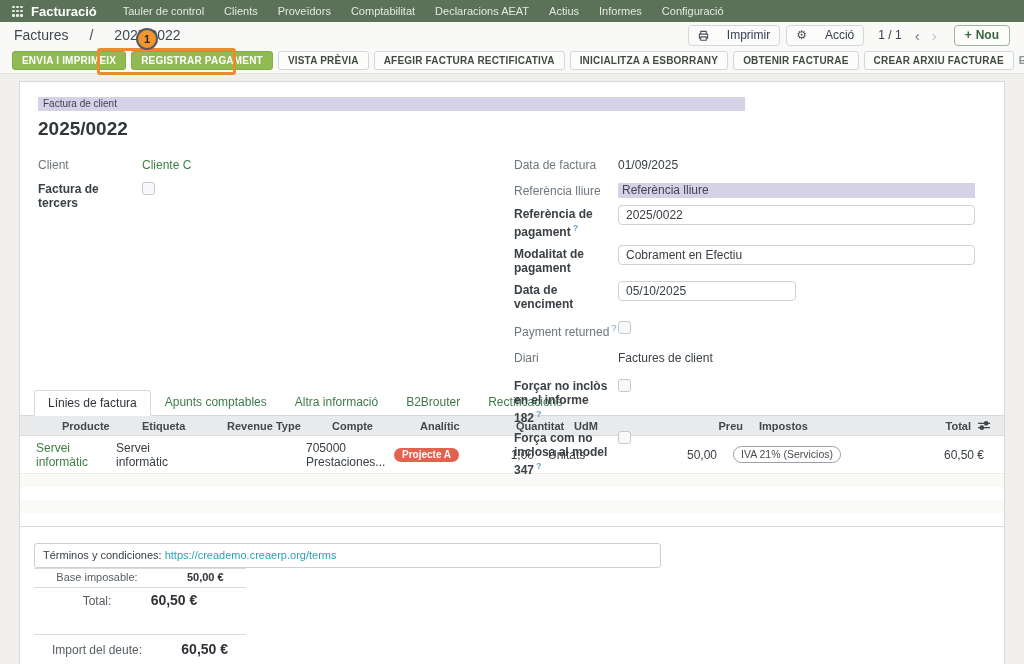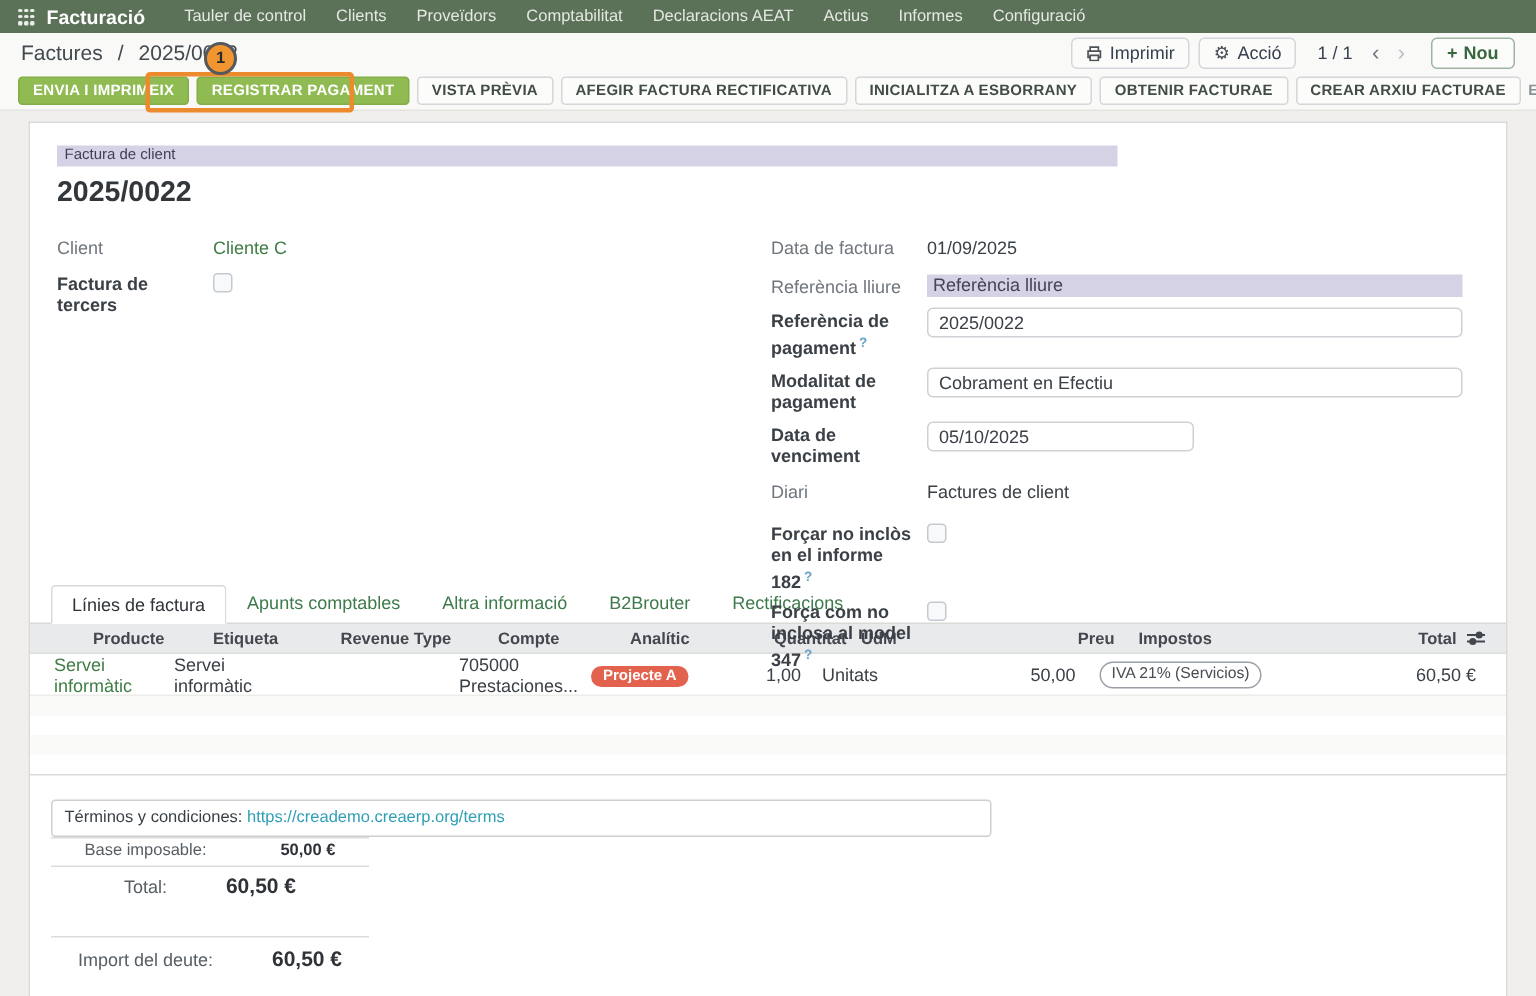--- a/index.html
+++ b/index.html
@@ -12,24 +12,24 @@
     color: #3a4046;
   }
   
   .topnav { height:22px; background:#5b7158; display:flex; align-items:center; padding:0 10px; }
   .app-grid { width:11px; height:11px; display:grid; grid-template-columns:repeat(3,1fr); gap:1.5px; margin:0 8px 0 2px; }
   .app-grid span { background:#e9eee8; border-radius:1px; }
   .brand { color:#fff; font-size:13px; font-weight:700; margin-right:16px; }
   .nav-item { color:#e4e9e2; font-size:11px; padding:0 10px; line-height:22px; cursor:default; white-space:nowrap; }
   
   .bc-bar { height:26px; background:#f9f9f7; display:flex; align-items:center; padding:0 14px; }
-  .breadcrumb { font-size:14px; color:#42494f; display:flex; gap:10px; }
+  .breadcrumb { font-size:14px; color:#42494f; display:flex; gap:21px; }
   .bc-right { margin-left:auto; display:flex; align-items:center; gap:6px; }
   .btn-light { height:21px; border:1px solid #d4d7da; border-radius:4px; background:#fbfbfa;
-               font-size:12px; color:#374151; display:flex; align-items:center; gap:5px; padding:0 9px; cursor:pointer; }
+               font-size:12px; color:#374151; display:flex; align-items:center; gap:18px; padding:0 9px; cursor:pointer; }
   .btn-light svg { display:block; }
   .gear-glyph { font-size:12px; line-height:1; color:#4b5258; }
   .pager { font-size:12px; color:#374151; margin:0 4px 0 8px; }
   .chev { font-size:15px; line-height:1; padding:0 3px; cursor:pointer; }
   .chev.prev { color:#6f7780; }
   .chev.next { color:#b9bfc6; }
   .btn-new { height:21px; border:1px solid #9eb3a1; border-radius:4px; background:#fcfcfb; margin-left:8px;
              font-size:12px; font-weight:700; color:#38663f; display:flex; align-items:center; gap:4px; padding:0 10px; cursor:pointer; }
   
   .action-bar { height:26px; background:#f9f9f7; border-bottom:1px solid #e4e4e1; display:flex; align-items:center; padding:0 12px; gap:5px; }
@@ -75,21 +75,21 @@
   .tab { font-size:12px; color:#3e7a4b; padding:5px 13px 5px; border:1px solid transparent; cursor:pointer; white-space:nowrap; }
   .tab.active { background:#fff; border-color:#d9d9d6; border-bottom-color:#fff; border-radius:3px 3px 0 0;
                 color:#2f3338; margin-bottom:-1px; }
   
   .o-list-header, .o-list-row {
     display:grid;
     grid-template-columns: 80px 85px 105px 88px 96px 50px 93px 90px 160px 1fr;
     padding:0 14px 0 42px; align-items:center;
   }
   .o-list-header { height:20px; background:#e9eaec; font-size:11px; font-weight:700; color:#42484e; border-bottom:1px solid #dcdcda; }
-  .o-list-row { height:28px; font-size:12px; background:#fff; border-bottom:1px solid #ececea;padding-left:16px; }
+  .o-list-row { height:38px; font-size:12px; background:#fff; border-bottom:1px solid #ececea;padding-left:16px; }
   .tr-right { text-align:right; padding-right:6px; }
   .pl8 { padding-left:8px; } .pl10 { padding-left:10px; }
   .cell-green { color:#3f7d45; cursor:pointer; }
   .total-head { display:flex; justify-content:flex-end; align-items:center; gap:7px; }
   .badge-analytic { display:inline-block; background:#e2624e; color:#fff; font-size:10px; font-weight:700;
                     border-radius:9px; padding:2px 8px; line-height:1; cursor:pointer; }
   .pill-tax { display:inline-block; border:1px solid #9aa0a6; color:#474d53; font-size:10.5px;
               border-radius:9px; padding:1px 7px; line-height:1.3; }
   .stripe { height:13px; }
   .stripe.odd { background:#fafaf9; }
@@ -215,20 +215,24 @@
           <input class="o-input" value="2025/0022" style="">
         </div>
         <div class="frow mb6">
           <span class="flabel bold">Modalitat de pagament</span>
           <input class="o-input" value="Cobrament en Efectiu" style="">
         </div>
         <div class="frow mb8">
           <span class="flabel bold">Data de venciment</span>
           <input class="o-input short" value="05/10/2025" style="">
         </div>
+        <div class="frow mb10">
+          <span class="flabel"><span>Payment returned</span><sup class="help">?</sup></span>
+          <span class="checkbox"></span>
+        </div>
         <div class="frow mb12">
           <span class="flabel">Diari</span>
           <span class="fval">Factures de client</span>
         </div>
         <div class="frow mb4">
           <span class="flabel bold"><span>Forçar no inclòs en el informe 182</span><sup class="help">?</sup></span>
           <span class="checkbox"></span>
         </div>
         <div class="frow">
           <span class="flabel bold"><span>Força com no inclosa al model 347</span><sup class="help">?</sup></span>

